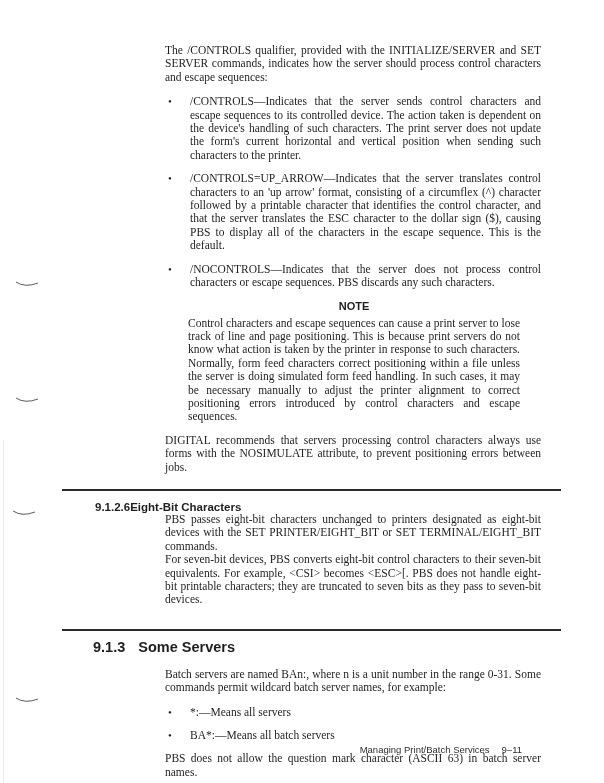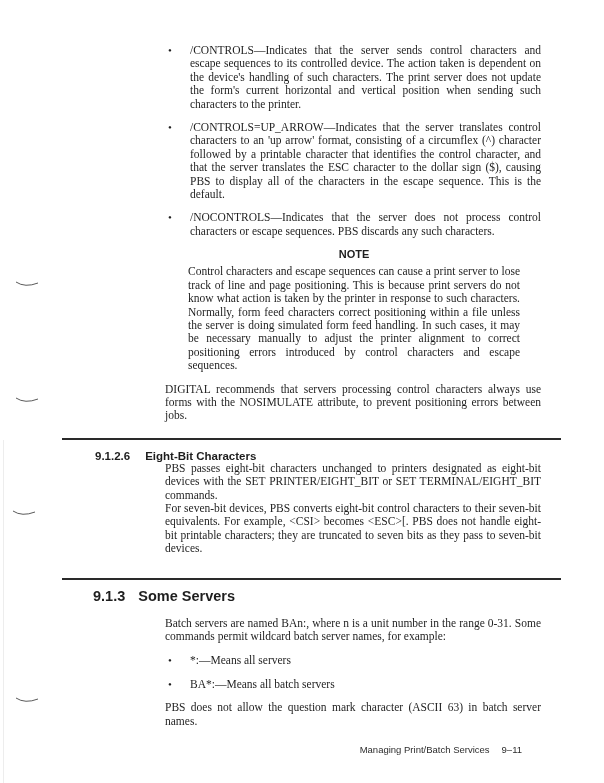--- a/index.html
+++ b/index.html
@@ -59,21 +59,21 @@
   .rule-1 { margin-top: 15px; }
   .rule-2 { margin-top: 22px; }
   .section-heading {
     display: flex;
     align-items: baseline;
     font-family: "Liberation Sans", sans-serif;
     font-weight: bold;
     margin-left: -70px;
     margin-top: 10px;
   }
-  .section-heading.sub { font-size: 11.5px; gap: 15px; }
+  .section-heading.sub { font-size: 11.5px; }
   .section-heading.major { font-size: 14.5px; gap: 13px; margin-top: 8px; margin-left: -72px; text-align: right; }
   .sect-para { }
   .footer {
     position: absolute;
     top: 744px;
     right: 82px;
     font-family: "Liberation Sans", sans-serif;
     font-size: 9.5px;
     color: #2d2d2d;
     display: flex;
@@ -107,20 +107,21 @@
   <svg class="scan-mark" style="left:12px; top:508px;" viewBox="0 0 24 10">
       <path d="M1,3 Q10,9 23,4" fill="none" stroke="#5a5a5a" stroke-width="1"></path>
     </svg>
   <svg class="scan-mark" style="left:15px; top:695px;" viewBox="0 0 24 10">
       <path d="M1,3 Q10,9 23,4" fill="none" stroke="#5a5a5a" stroke-width="1"></path>
     </svg>
   <div class="edge-noise"></div>
 
   <div class="content">
 
+    <p class="body-text intro">The /CONTROLS qualifier, provided with the INITIALIZE/SERVER and SET SERVER commands, indicates how the server should process control characters and escape sequences:</p>
 
     <div>
       <div class="bullet-item">
         <span class="bullet-marker">•</span>
         <p class="body-text">/CONTROLS—Indicates that the server sends control characters and escape sequences to its controlled device. The action taken is dependent on the device's handling of such characters. The print server does not update the form's current horizontal and vertical position when sending such characters to the printer.</p>
       </div>
       <div class="bullet-item">
         <span class="bullet-marker">•</span>
         <p class="body-text">/CONTROLS=UP_ARROW—Indicates that the server translates control characters to an 'up arrow' format, consisting of a circumflex (^) character followed by a printable character that identifies the control character, and that the server translates the ESC character to the dollar sign ($), causing PBS to display all of the characters in the escape sequence. This is the default.</p>
       </div>

